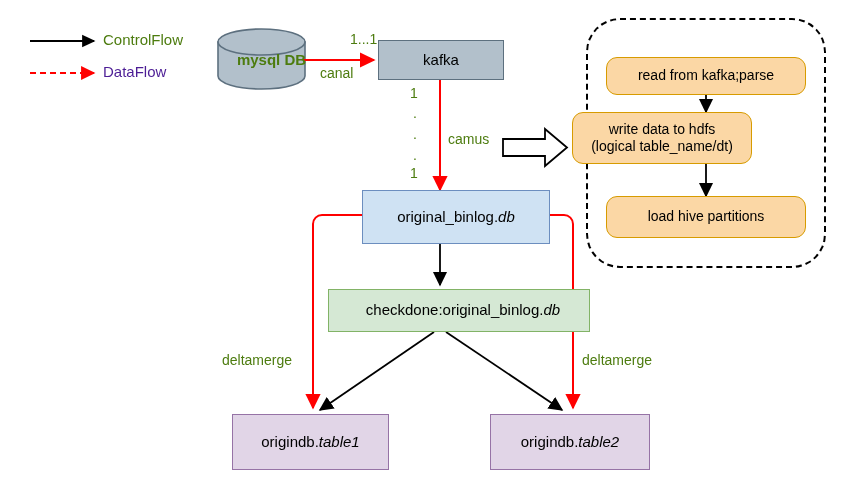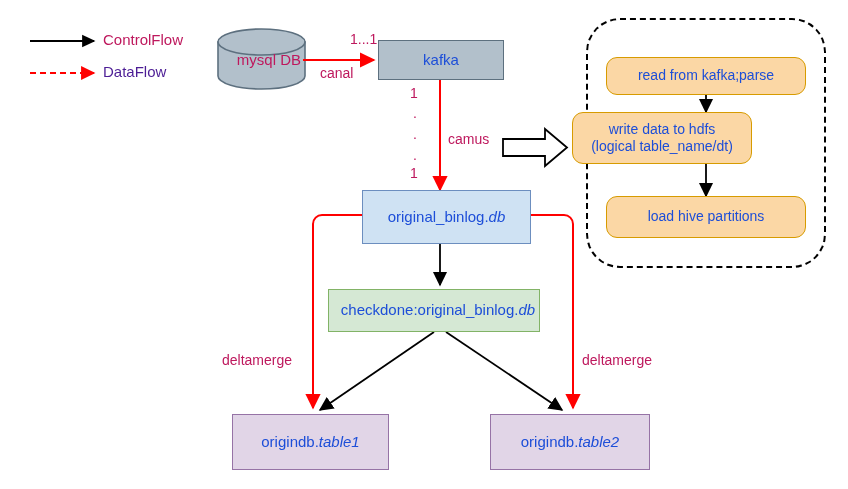--- a/index.html
+++ b/index.html
@@ -21,27 +21,27 @@
     width: 848px;
     height: 489px;
   }
   .node {
     position: absolute;
     box-sizing: border-box;
     display: flex;
     align-items: center;
     justify-content: center;
     text-align: center;
-    color: #1d4ed8;
+    color: #000000;
     line-height: 1.22;
     z-index: 2;
   }
   .lbl {
     position: absolute;
-    color: #be185d;
+    color: #4d7c0f;
     white-space: nowrap;
     z-index: 3;
   }
   .it { font-style: italic; }
 
   
   #legend-control-label, #legend-data-label {
     font-size: 15px;
   }
   #legend-data-label { color: #4c1d95; }
@@ -157,42 +157,42 @@
       <line x1="706" y1="79" x2="706" y2="112" stroke="#000000" stroke-width="1.8" marker-end="url(#arrow-black)"></line>
     </g>
     <g>
       <line x1="706" y1="164" x2="706" y2="196" stroke="#000000" stroke-width="1.8" marker-end="url(#arrow-black)"></line>
     </g>
   </svg>
 
   <div class="lbl" id="legend-control-label" style="left:103px; top:31px;">ControlFlow</div>
   <div class="lbl" id="legend-data-label" style="left:103px; top:63px;">DataFlow</div>
 
-  <div class="lbl cyl-label" style="left:222px; top:51px; width:79px; text-align:right;">mysql DB</div>
+  <div class="lbl cyl-label" style="left:232px; top:51px; width:79px; text-align:center;font-weight:bold;">mysql DB</div>
 
   <div class="node box-kafka" style="left:378px; top:40px; width:126px; height:40px;">
     <span>kafka</span>
   </div>
 
   <div class="lbl edge-lbl" style="left:318px; top:31px;margin-left:32px;">1...1</div>
   <div class="lbl edge-lbl" style="left:320px; top:65px;">canal</div>
 
   <div class="lbl mult" style="left:410px; top:85px;">1</div>
   <div class="lbl mult" style="left:413px; top:105px;">.</div>
   <div class="lbl mult" style="left:413px; top:126px;">.</div>
   <div class="lbl mult" style="left:413px; top:147px;">.</div>
   <div class="lbl mult" style="left:410px; top:165px;">1</div>
 
   <div class="lbl edge-lbl" style="left:448px; top:131px;">camus</div>
 
-  <div class="node box-blue" style="left:362px; top:190px; width:169px; height:54px;">
+  <div class="node box-blue" style="left:362px; top:190px; width:188px; height:54px;">
     <span><span>original_binlog.</span><span class="it">db</span></span>
   </div>
 
-  <div class="node box-green" style="left:328px; top:289px; width:212px; height:43px;padding-left:8px;">
+  <div class="node box-green" style="left:328px; top:289px; width:262px; height:43px;padding-left:8px;">
     <span><span>checkdone:original_binlog.</span><span class="it">db</span></span>
   </div>
 
   <div class="lbl edge-lbl" style="left:222px; top:352px;">deltamerge</div>
   <div class="lbl edge-lbl" style="left:582px; top:352px;">deltamerge</div>
 
   <div class="node box-purple" style="left:232px; top:414px; width:157px; height:56px;">
     <span><span>origindb.</span><span class="it">table1</span></span>
   </div>
 

